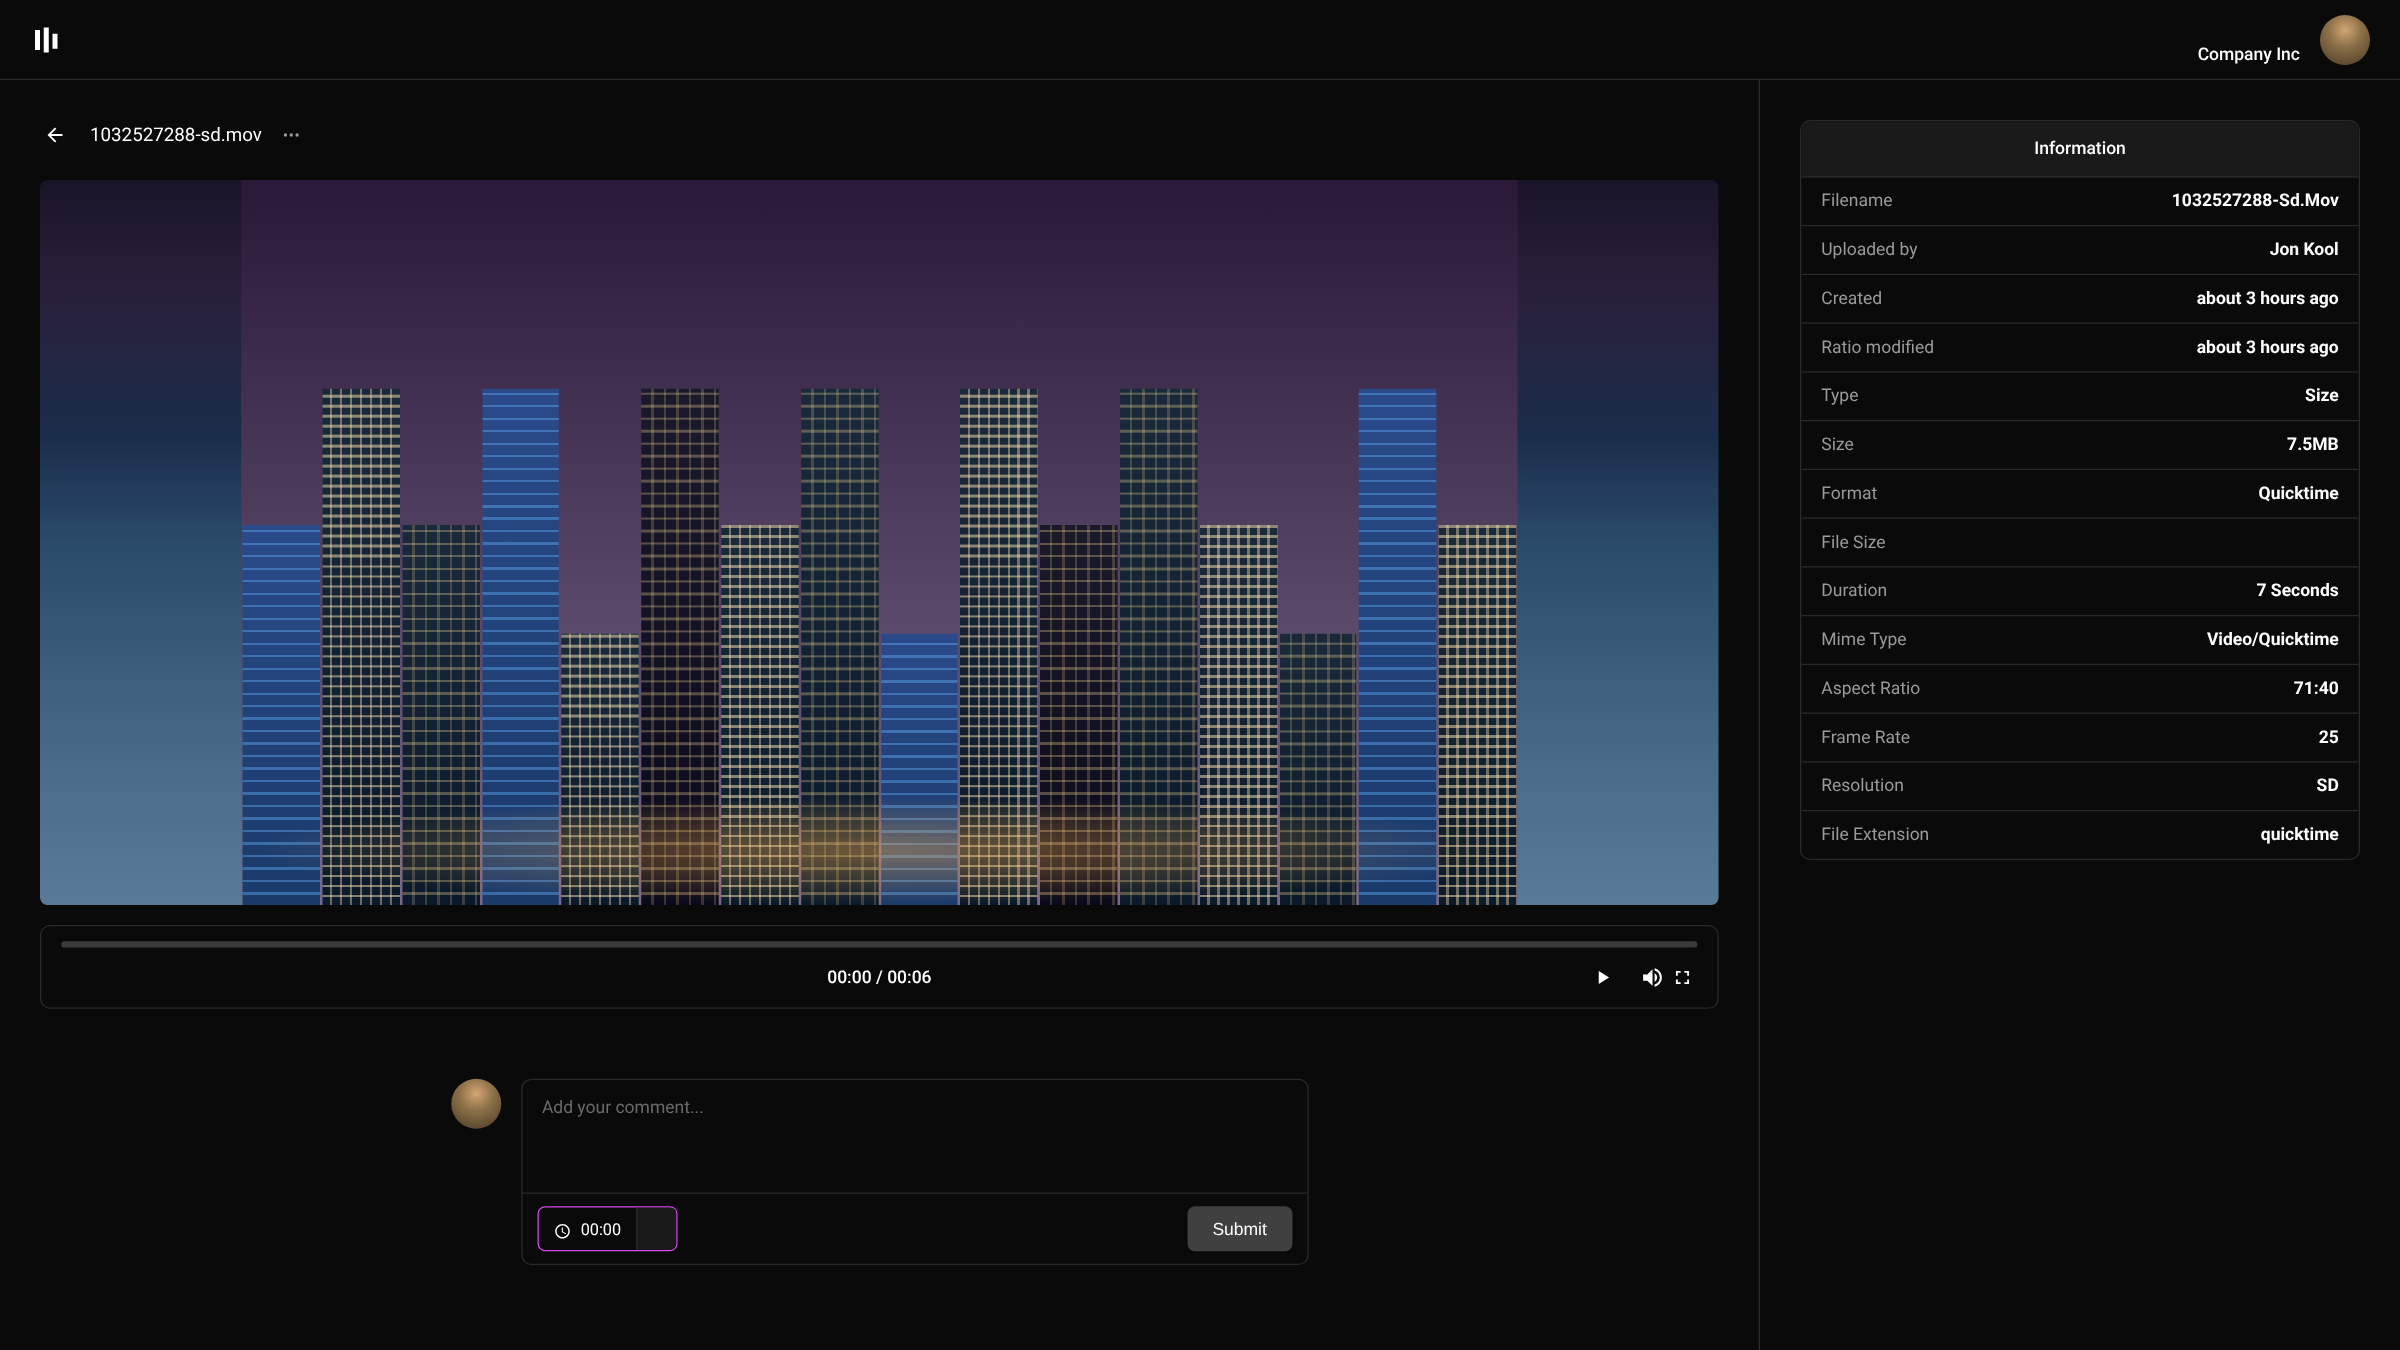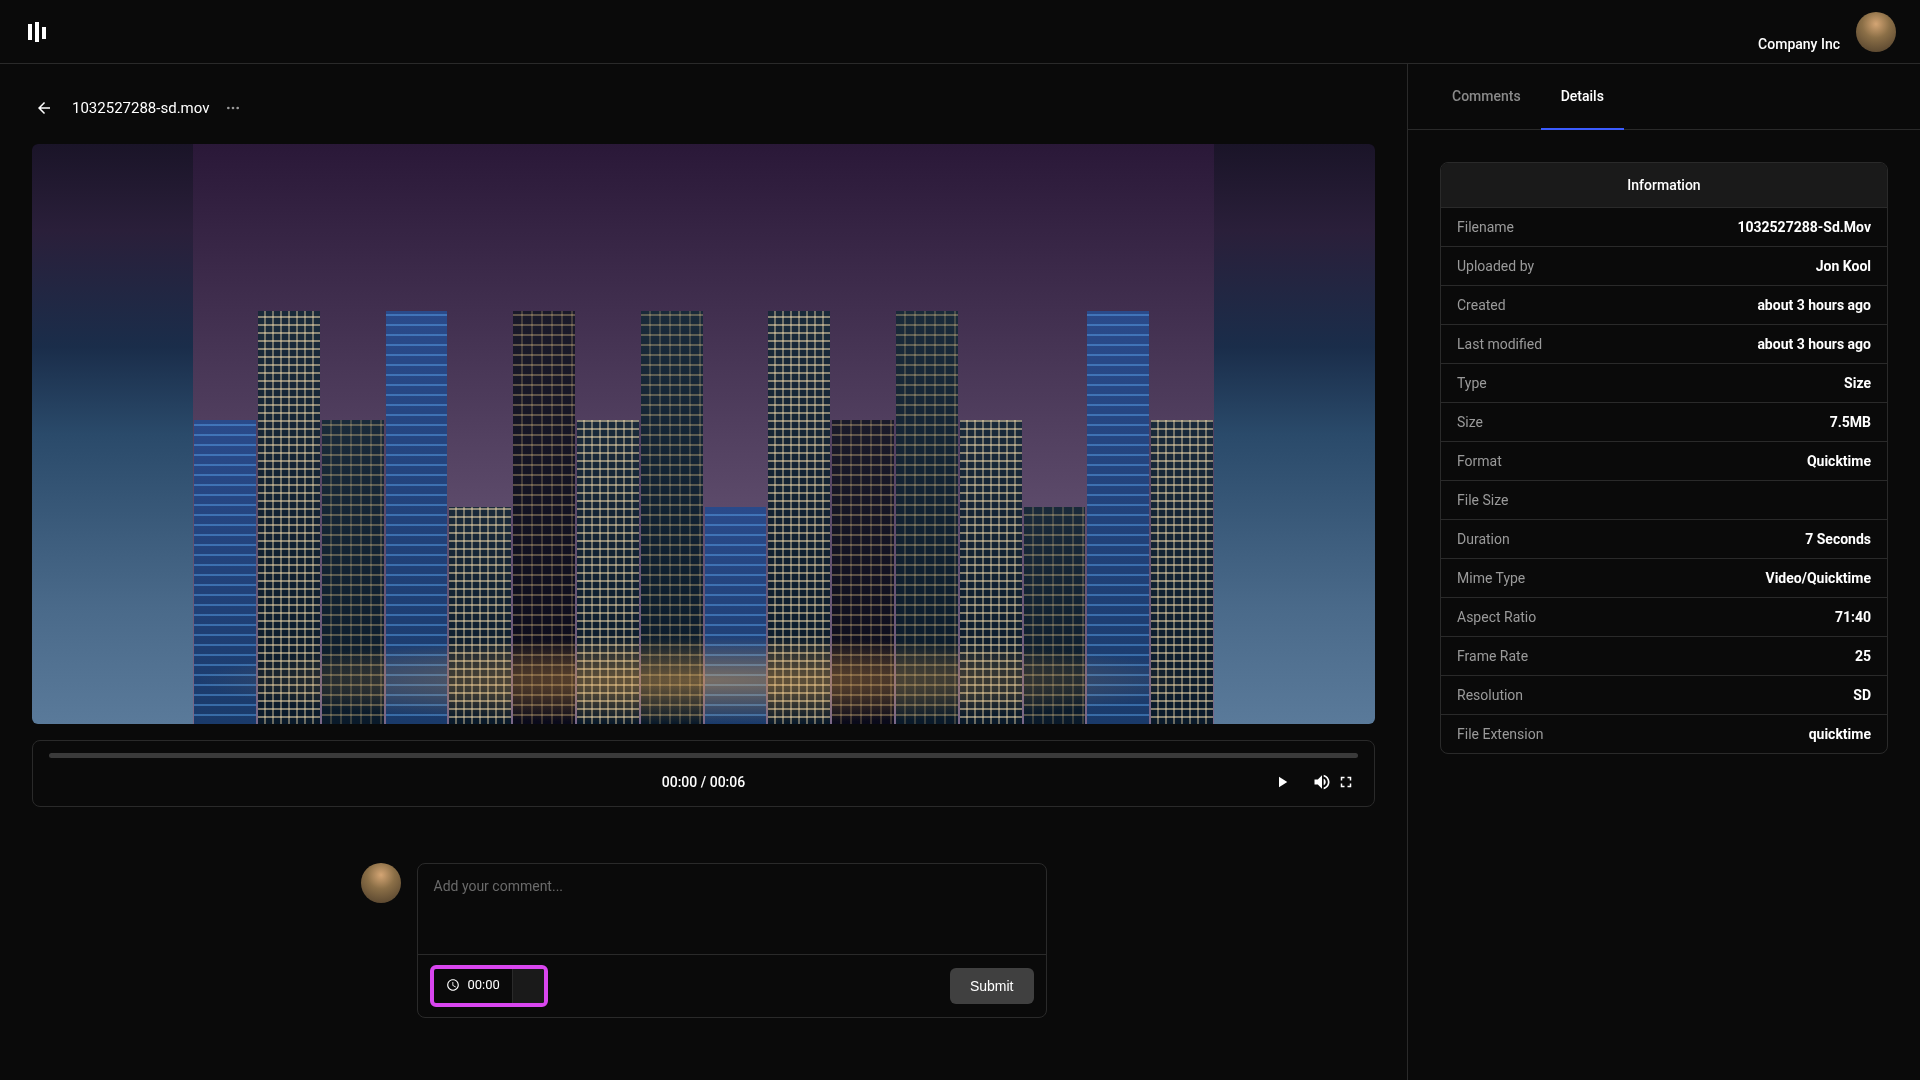--- a/index.html
+++ b/index.html
@@ -286,22 +286,22 @@
     .comment-footer {
       display: flex;
       align-items: center;
       justify-content: space-between;
       padding: 10px 12px;
       border-top: 1px solid #2a2a2a;
     }
 
     .timestamp-control {
       display: flex;
-      align-items: flex-start;
-      border: 4px solid #d946ef;
+      align-items: flex-end;
+      border: 1px solid #d946ef;
       border-radius: 6px;
       overflow: hidden;
     }
 
     .timestamp-label {
       display: flex;
       align-items: center;
       gap: 8px;
       padding: 8px 12px;
       font-size: 13px;
@@ -502,42 +502,38 @@
             </div>
             <div class="timestamp-toggle"></div>
           </div>
           <button class="submit-button">Submit</button>
         </div>
       </div>
     </div>
   </div>
 
   <div class="sidebar">
-    <div class="tabs">
-      <div class="tab">Comments</div>
-      <div class="tab active">Details</div>
-    </div>
     <div class="tab-content">
       <div class="info-panel">
         <div class="info-header">Information</div>
         <div id="info-rows">
             <div class="info-row">
               <span class="info-label">Filename</span>
               <span class="info-value">1032527288-Sd.Mov</span>
             </div>
             <div class="info-row">
               <span class="info-label">Uploaded by</span>
               <span class="info-value">Jon Kool</span>
             </div>
             <div class="info-row">
               <span class="info-label">Created</span>
               <span class="info-value">about 3 hours ago</span>
             </div>
             <div class="info-row">
-              <span class="info-label">Last modified</span>
+              <span class="info-label">Ratio modified</span>
               <span class="info-value">about 3 hours ago</span>
             </div>
             <div class="info-row">
               <span class="info-label">Type</span>
               <span class="info-value">Size</span>
             </div>
             <div class="info-row">
               <span class="info-label">Size</span>
               <span class="info-value">7.5MB</span>
             </div>

